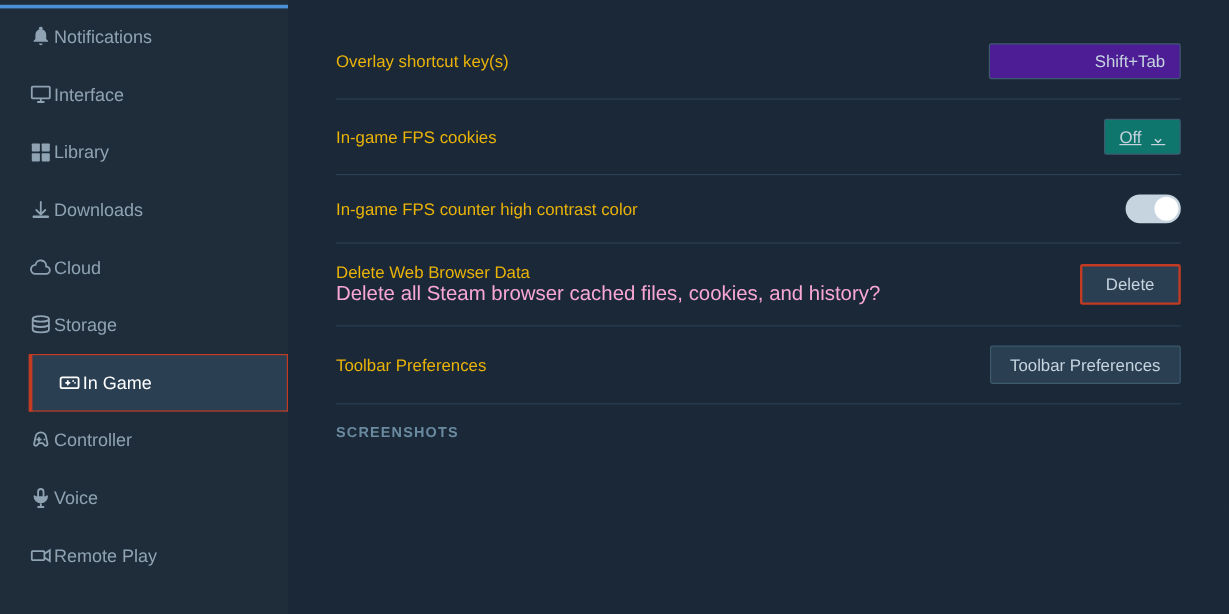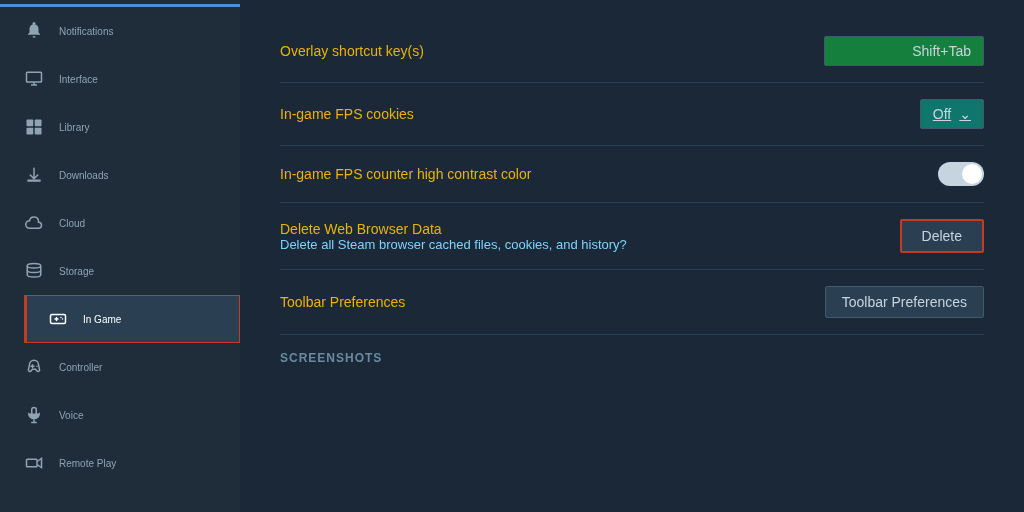--- a/index.html
+++ b/index.html
@@ -19,24 +19,23 @@
       min-width: 240px;
       background: #1f2d3a;
       display: flex;
       flex-direction: column;
       padding-top: 4px;
     }
 
     .sidebar-item {
       display: flex;
       align-items: center;
-      gap: 14px;
       padding: 13px 20px;
       cursor: pointer;
-      font-size: 10px;
+      font-size: 15px;
       color: #8fa3b3;
       border-left: 3px solid transparent;
       transition: background 0.1s;
     }
     .sidebar-item.active {
       background: #2a3f52;
       color: #ffffff;
       border-left: 3px solid #c23b22;
       outline: 1px solid #c23b22;
       outline-offset: -1px;
@@ -71,39 +70,39 @@
     }
     .setting-row:last-child {
       border-bottom: none;
     }
 
     .setting-label {
       font-size: 14px;
       color: #eab308;
     }
     .setting-label.muted {
-      color: #7dd3fc;
-      font-size: 13px;
+      color: #f9a8d4;
+      font-size: 17px;
     }
 
     .setting-label-group {
       display: flex;
       flex-direction: column;
       gap: 0;
     }
 
     .setting-control {
       display: flex;
       align-items: center;
       gap: 8px;
     }
 
     
     .input-field {
-      background: #15803d;
+      background: #4c1d95;
       border: 1px solid #3d5a6e;
       color: #c6d4df;
       padding: 6px 12px;
       font-size: 14px;
       border-radius: 2px;
       min-width: 160px;
       text-align: right;
     }
 
     

